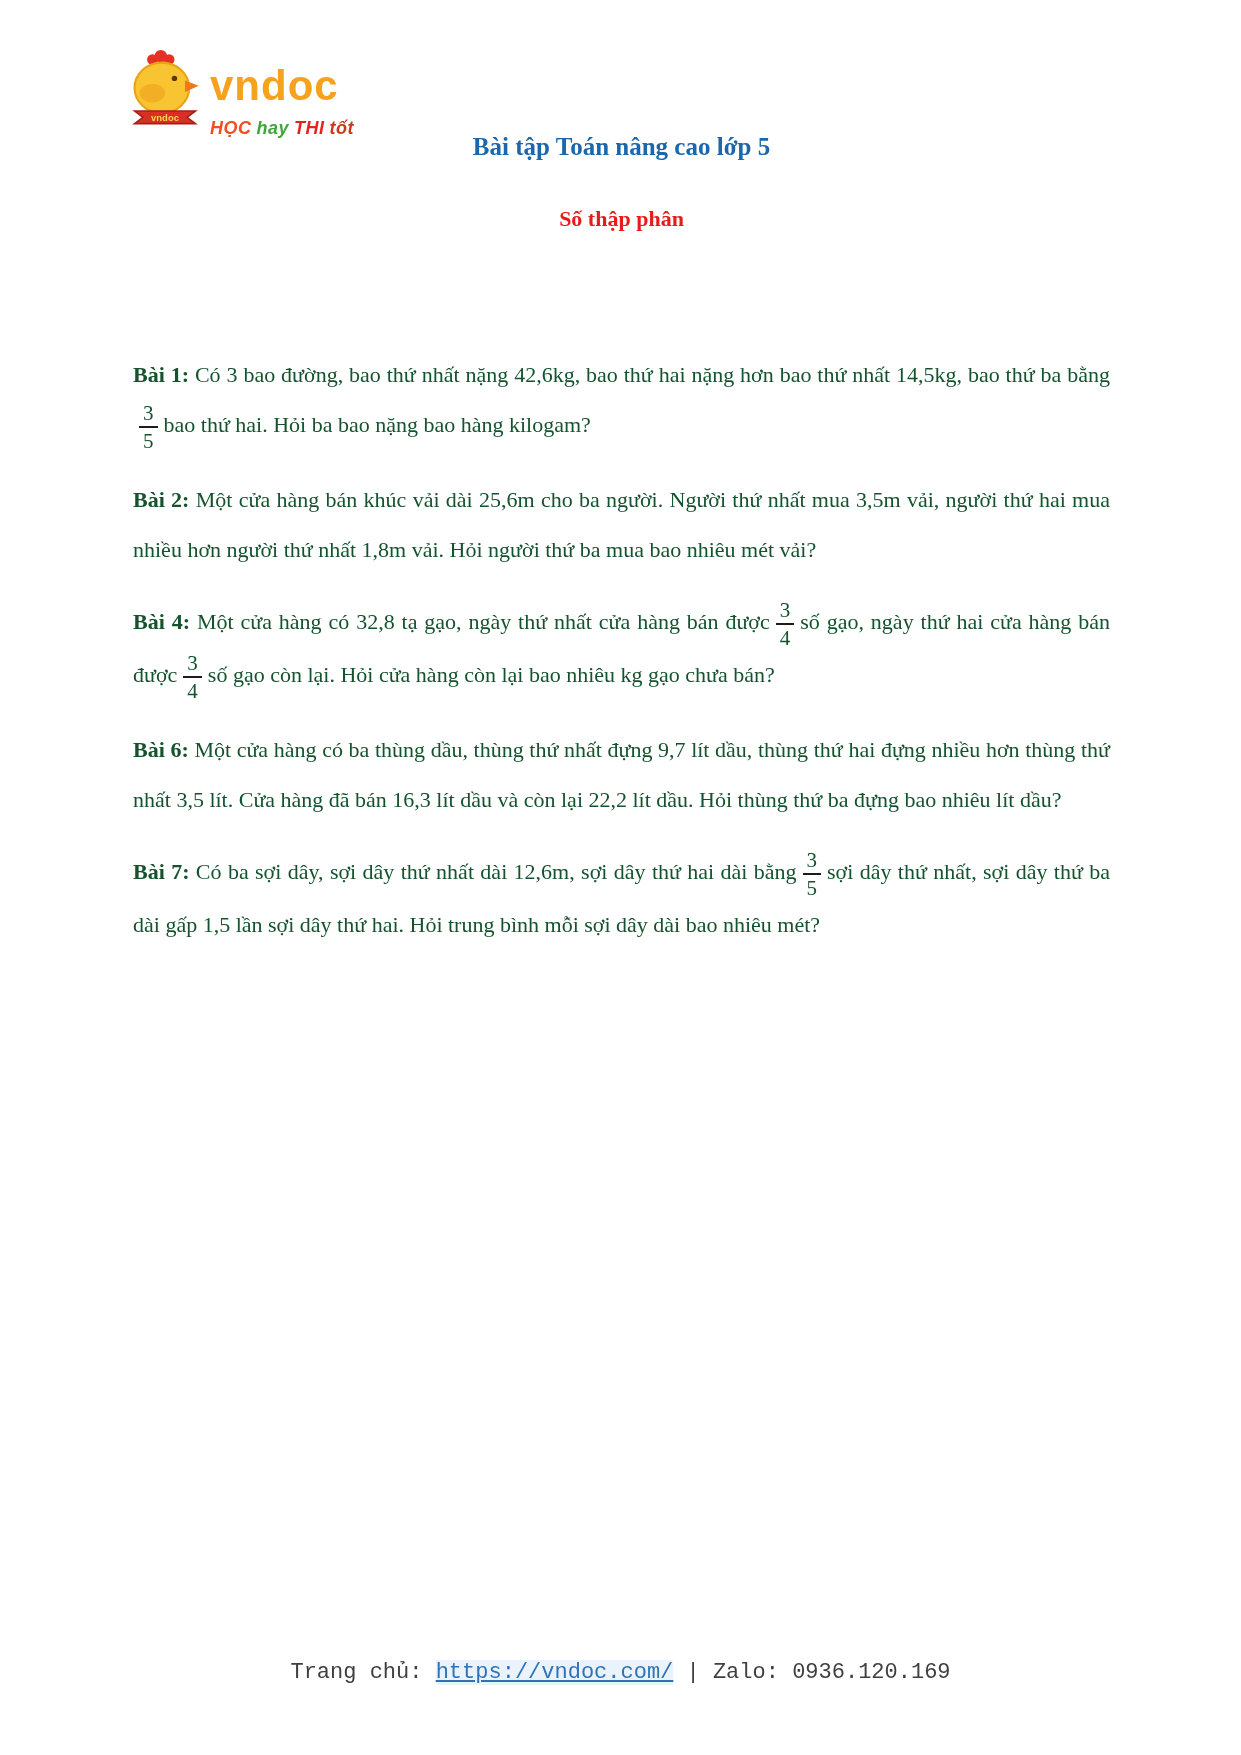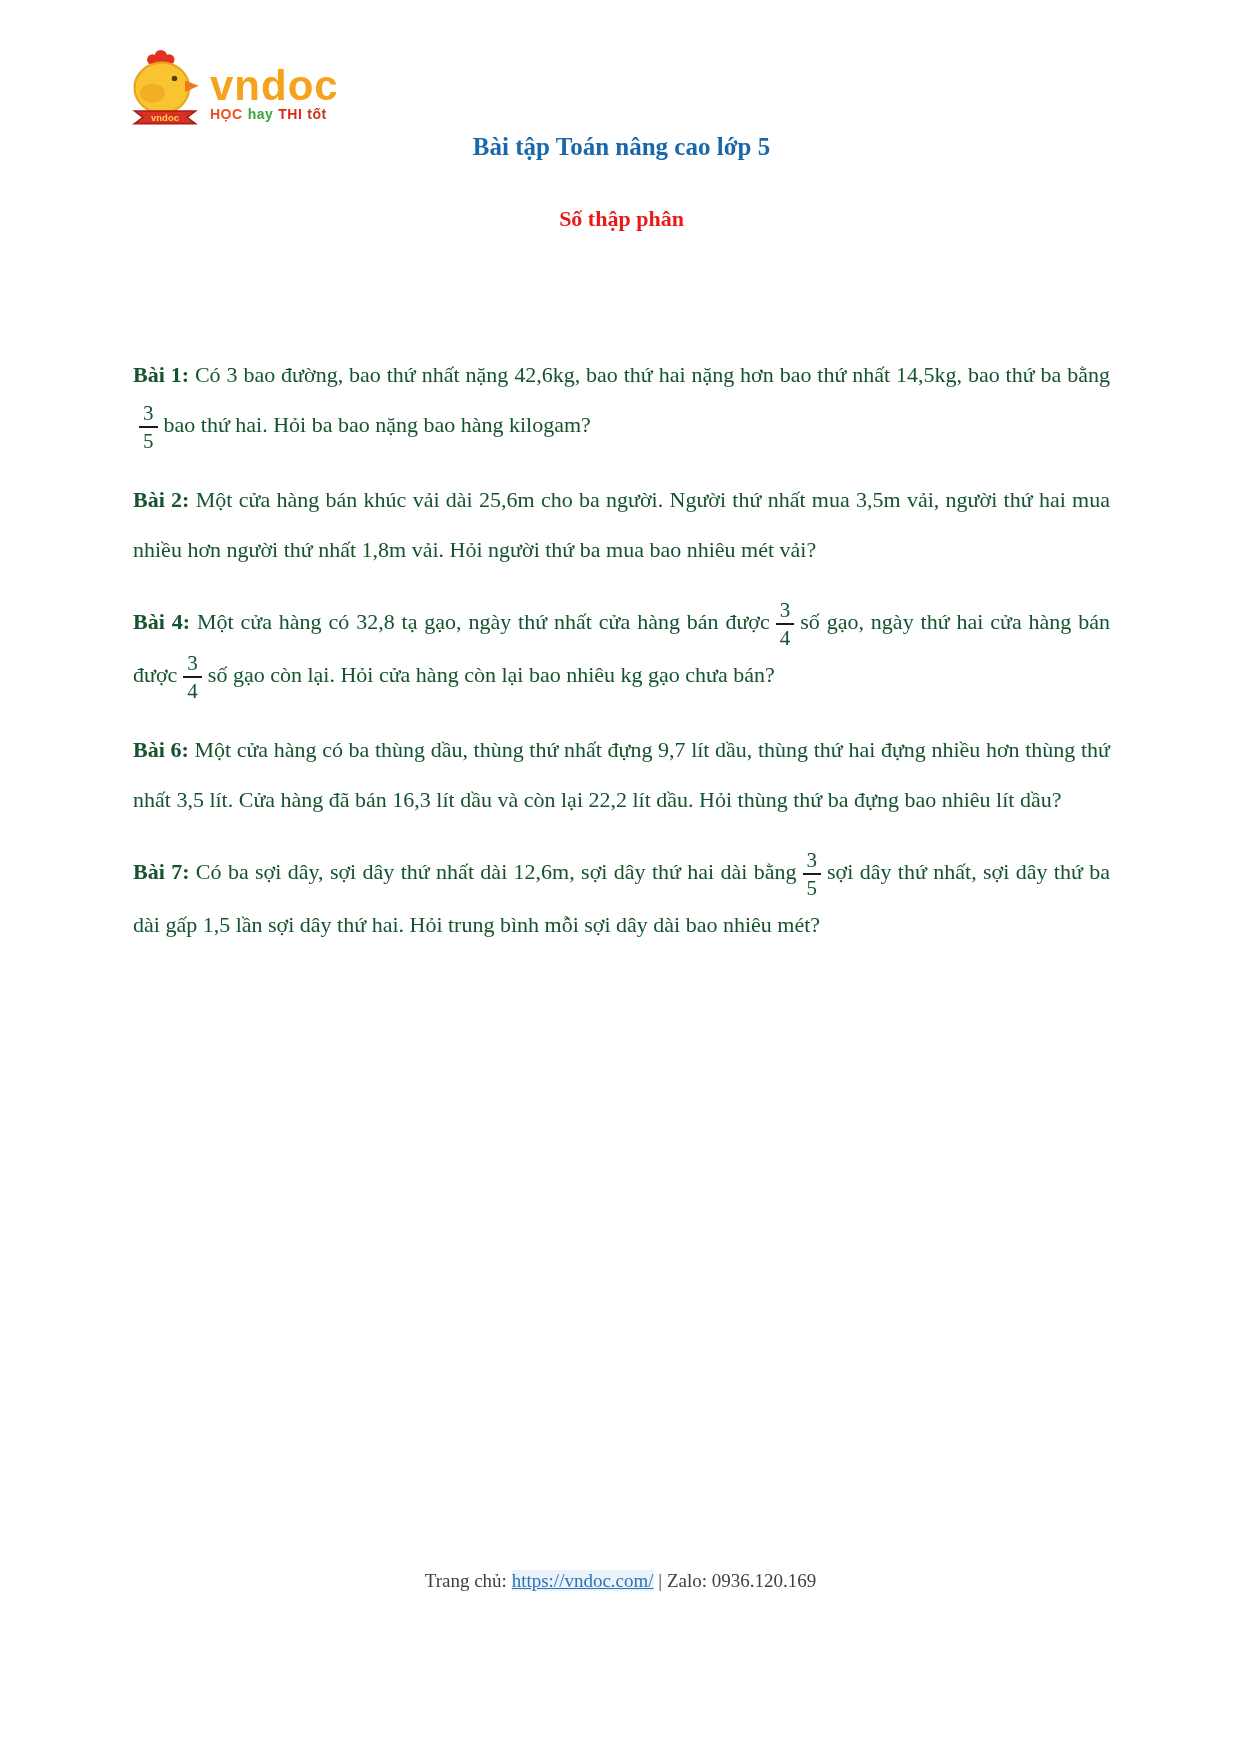--- a/index.html
+++ b/index.html
@@ -16,21 +16,21 @@
   
   .logo{position:absolute;left:130px;top:50px;display:flex;align-items:flex-start;gap:10px;}
   .logo-right{display:flex;flex-direction:column;margin-top:16px;}
   .brand{
     font-family:"Liberation Sans","DejaVu Sans",sans-serif;
     font-weight:bold;font-size:42px;line-height:40px;
     color:#f6a21c;letter-spacing:1px;
   }
   .tagline{
     font-family:"Liberation Sans","DejaVu Sans",sans-serif;
-    font-weight:bold;font-size:14px;margin-top:0;letter-spacing:0.5px;
+    font-weight:bold;font-size:18px;margin-top:12px;letter-spacing:0.5px;font-style:italic;
   }
   .tagline span{margin-right:5px;}
   .c-hoc{color:#ef4e23;}
   .c-hay{color:#3fa53a;}
   .c-thi{color:#e42320;}
   .c-tot{color:#c73a1b;}
 
   
   .content{position:absolute;left:133px;top:132px;width:977px;}
   .title{
@@ -58,24 +58,24 @@
     vertical-align:middle;
     line-height:1.15;
     font-size:21px;
     margin:0 6px;
   }
   .frac .num{border-bottom:2px solid #1c1c1c;padding:0 4px 1px 4px;}
   .frac .den{padding-top:1px;}
 
   
   .footer{
-    position:absolute;left:0;top:1570px;width:100%;
+    position:absolute;left:0;top:1660px;width:100%;
     text-align:center;
-    font-family:Liberation Serif, serif;
-    font-size:19px;color:#3f3f3f;
+    font-family:Liberation Mono, monospace;
+    font-size:22px;color:#3f3f3f;
   }
   .footer a{
     color:#2e74b5;text-decoration:underline;
     background:#eaf2fb;
   }
 </style>
 </head>
 <body>
 
 <div class="page">

